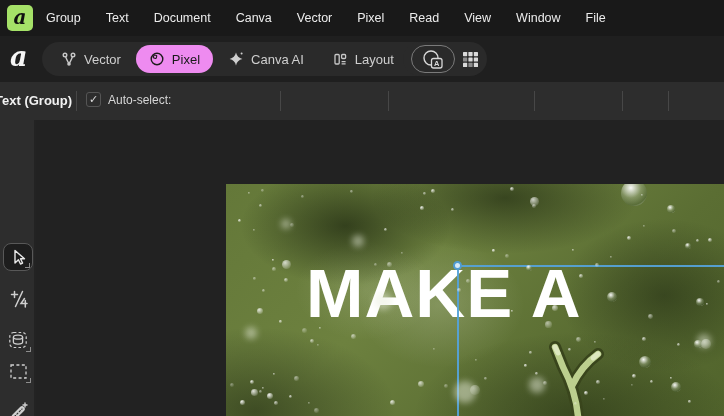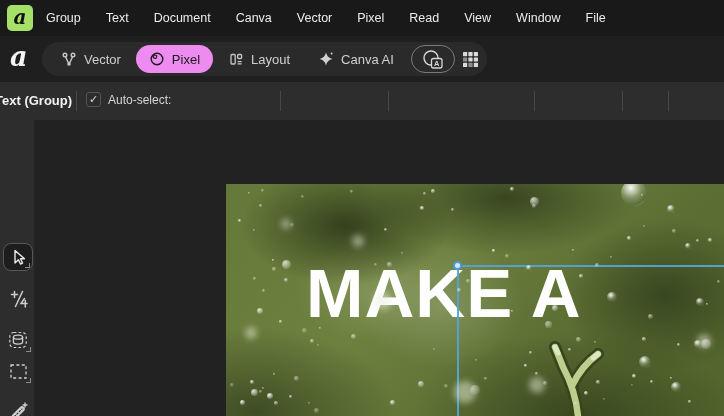--- a/index.html
+++ b/index.html
@@ -116,36 +116,36 @@
         <span>
           <svg width="16" height="16" viewBox="0 0 16 16" fill="none" stroke="#1c1c1c" stroke-width="1.4">
             <circle cx="8" cy="8" r="5.8"></circle>
             <rect x="4.6" y="4.2" width="3" height="3" rx="0.5" transform="rotate(16 6 5.5)" stroke-width="1.1"></rect>
           </svg>
         </span>
         <span>Pixel</span>
       </div>
       <div class="persona-btn">
         <span>
+          <svg width="16" height="16" viewBox="0 0 16 16">
+            <path d="M8,1.6 C8.7,5 11,7.3 14.4,8 C11,8.7 8.7,11 8,14.4 C7.3,11 5,8.7 1.6,8 C5,7.3 7.3,5 8,1.6 Z" fill="#cfcfcf"></path>
+            <circle cx="13.6" cy="2.6" r="1" fill="#cfcfcf"></circle>
+          </svg>
+        </span>
+        <span>Canva AI</span>
+      </div>
+      <div class="persona-btn">
+        <span>
           <svg width="16" height="16" viewBox="0 0 16 16" fill="none" stroke="#c8c8c8" stroke-width="1.3">
             <rect x="3" y="3.5" width="4.2" height="9.5" rx="1"></rect>
             <rect x="9.6" y="3.5" width="4" height="4" rx="1"></rect>
             <path d="M9.6,10.6 h4 M9.6,12.9 h4"></path>
           </svg>
         </span>
         <span>Layout</span>
-      </div>
-      <div class="persona-btn">
-        <span>
-          <svg width="16" height="16" viewBox="0 0 16 16">
-            <path d="M8,1.6 C8.7,5 11,7.3 14.4,8 C11,8.7 8.7,11 8,14.4 C7.3,11 5,8.7 1.6,8 C5,7.3 7.3,5 8,1.6 Z" fill="#cfcfcf"></path>
-            <circle cx="13.6" cy="2.6" r="1" fill="#cfcfcf"></circle>
-          </svg>
-        </span>
-        <span>Canva AI</span>
       </div>
       <div class="kebab">
           <i></i>
           <i></i>
           <i></i>
         </div>
     </div>
 
     <div class="pill right-tools">
       <div class="toggle-ring">

